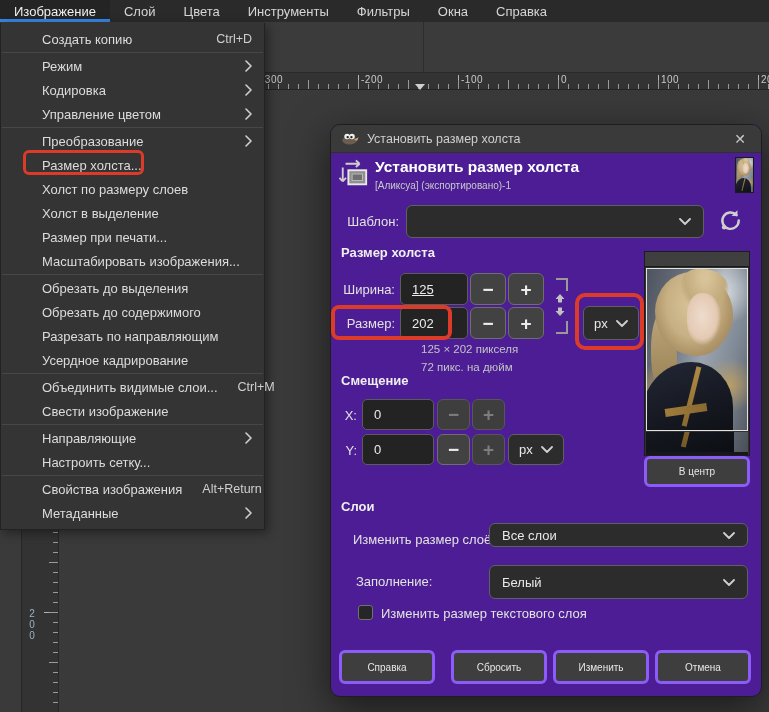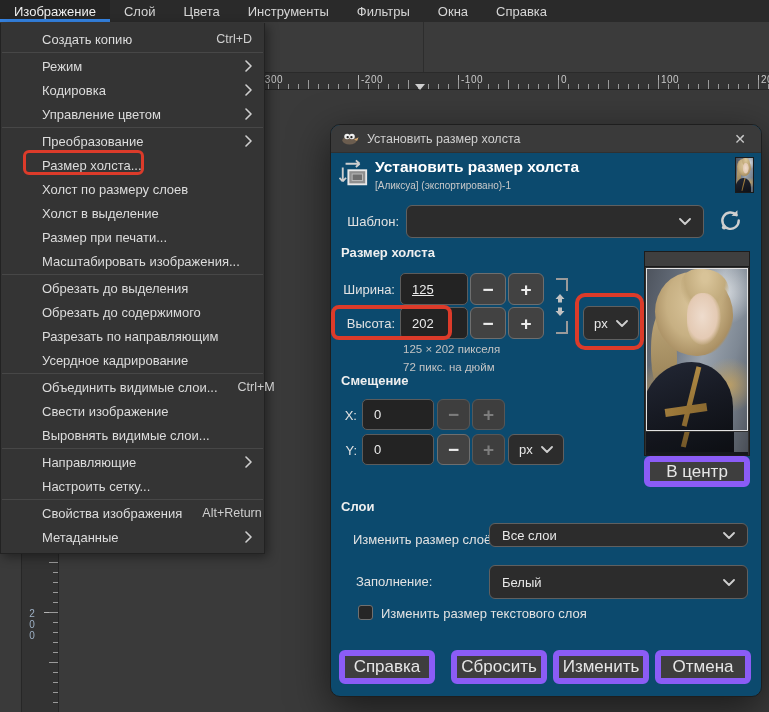--- a/index.html
+++ b/index.html
@@ -44,35 +44,35 @@
   .menu-item .subarrow { width:7px; height:12px; margin-left:12px; flex:none; }
   .menu-sep { height:1px; margin:1px 1px; background:#474747; }
 
   
   .annot { position:absolute; border:3px solid #dc3b2a; border-radius:6px; z-index:40; pointer-events:none; }
   .annot-menu   { left:23px;  top:150px; width:121px; height:25px; }
   .annot-height { left:331px; top:305px; width:121px; height:35px; border-width:4px; border-radius:8px; }
   .annot-px     { left:575px; top:293px; width:69px;  height:57px; border-width:4px; border-radius:10px; }
 
   
-  .dialog { position:absolute; left:330px; top:124px; width:432px; height:573px; background:#0c4a6e; border:1px solid #1e1e1e; border-radius:10px; box-shadow:0 12px 40px rgba(0,0,0,.55); z-index:30; }
+  .dialog { position:absolute; left:330px; top:124px; width:432px; height:573px; background:#4c1d95; border:1px solid #1e1e1e; border-radius:10px; box-shadow:0 12px 40px rgba(0,0,0,.55); z-index:30; }
   .dlg-titlebar { position:absolute; left:0; top:0; width:100%; height:28px; background:#3a3a3a; border-radius:9px 9px 0 0; border-bottom:1px solid #303030; display:flex; align-items:center; padding:0 10px; }
   .dlg-title { color:#cfcfcf; font-size:12.5px; margin-left:8px; flex:1; }
   .dlg-close { color:#c9c9c9; font-size:14px; width:22px; height:22px; display:flex; align-items:center; justify-content:center; }
   .wilber { width:18px; height:13px; flex:none; }
 
   .hdr-icon { position:absolute; left:8px; top:33px; width:30px; height:32px; }
   .hdr-title { position:absolute; left:44px; top:33px; font-size:15.5px; font-weight:bold; color:#ffffff; }
   .hdr-sub { position:absolute; left:44px; top:55px; font-size:10px; color:#c9c9c9; }
   .hdr-thumb { position:absolute; left:404px; top:32px; width:19px; height:36px; border:1px solid #1a1a1a; overflow:hidden; background:#555; }
 
   .lbl-right { position:absolute; font-size:13px; color:#e2e2e2; text-align:right; }
   .lbl-plain { position:absolute; font-size:13px; color:#e2e2e2; }
   .lbl-bold  { position:absolute; font-size:13px; font-weight:bold; color:#efefef; }
-  .lbl-dim   { position:absolute; font-size:11.5px; color:#c4c4c4; }
+  .lbl-dim   { position:absolute; font-size:11.5px; color:#c4c4c4;margin-left:18px; }
 
   .dd { position:absolute; background:#2c2c2c; border:1px solid #606060; border-radius:6px; display:flex; align-items:center; padding:0 12px; color:#e8e8e8; font-size:13px; }
   .dd .ddval { flex:1; }
   .dd .chev { width:12px; height:7px; flex:none; }
   .reset-btn { position:absolute; left:387px; top:83px; width:24px; height:24px; }
 
   .field { position:absolute; background:#232323; border:1px solid #5c5c5c; border-radius:5px; color:#ececec; font-size:13px; display:flex; align-items:center; padding:0 11px; }
   .spin { position:absolute; width:36px; height:32px; background:#424242; border:1px solid #6e6e6e; border-radius:6px; color:#ececec; font-size:19px; font-weight:bold; display:flex; align-items:center; justify-content:center; line-height:1; }
   .spin.sm { height:31px; width:33px; }
   .spin.disabled { color:#7d7d7d; border-color:#575757; background:#3e3e3e; }
@@ -92,21 +92,21 @@
   .p-gold1 { position:absolute; left:55%; top:52%; width:55%; height:40%; background:radial-gradient(circle,rgba(201,164,92,.8),transparent 65%); }
   .p-gold2 { position:absolute; left:-12%; top:55%; width:45%; height:38%; background:radial-gradient(circle,rgba(186,148,82,.7),transparent 65%); }
   .p-tail { position:absolute; left:4%; top:26%; width:26%; height:52%; background:linear-gradient(175deg,#bda679,#a18a5e 70%,transparent); border-radius:45% 55% 40% 50%; }
   .p-hair { position:absolute; left:8%; top:2%; width:78%; height:52%; background:radial-gradient(ellipse at 48% 38%,#d9c49a 0%,#c7b083 45%,#a98f63 72%,transparent 76%); border-radius:48% 52% 46% 54%; }
   .p-face { position:absolute; left:40%; top:15%; width:34%; height:32%; background:radial-gradient(ellipse at 45% 45%,#eedccd 0%,#e4cab4 55%,transparent 72%); border-radius:46% 54% 58% 50%; }
   .p-fringe { position:absolute; left:34%; top:0%; width:48%; height:26%; background:radial-gradient(ellipse at 50% 20%,#d8c398 10%,#c2ab7d 60%,transparent 78%); border-radius:40% 60% 55% 45%; }
   .p-shoulder { position:absolute; left:-6%; bottom:-4%; width:92%; height:46%; background:linear-gradient(160deg,#232836 0%,#171a23 55%,#0e1015 100%); border-radius:55% 45% 0 0 / 75% 60% 0 0; }
   .p-strap { position:absolute; left:42%; bottom:2%; width:5%; height:38%; background:linear-gradient(#b08a44,#8a6930); transform:rotate(14deg); }
   .p-strap2 { position:absolute; left:18%; bottom:10%; width:42%; height:5%; background:linear-gradient(90deg,#a07c3c,#8a6930); transform:rotate(-8deg); }
 
-  .btn { position:absolute; height:34px; background:#3e3e3e; border:6px solid #8b5cf6; border-radius:6px; color:#e6e6e6; font-size:17px; display:flex; align-items:center; justify-content:center; }
+  .btn { position:absolute; height:34px; background:#3e3e3e; border:3px solid #8b5cf6; border-radius:6px; color:#e6e6e6; font-size:10px; display:flex; align-items:center; justify-content:center; }
   .checkbox { position:absolute; width:15px; height:15px; background:#262626; border:1px solid #707070; border-radius:3px; }
 </style>
 </head>
 <body>
 
 <div id="screen">
 
   <div class="toolbar-strip"></div>
   <div class="toolbar-divider"></div>
   <div class="hruler" id="hruler">
@@ -195,23 +195,20 @@
       <div class="menu-item">
         <span class="lbl">Усердное кадрирование</span>
       </div>
       <div class="menu-sep"></div>
       <div class="menu-item">
         <span class="lbl">Объединить видимые слои...</span>
         <span class="accel">Ctrl+M</span>
       </div>
       <div class="menu-item">
         <span class="lbl">Свести изображение</span>
-      </div>
-      <div class="menu-item">
-        <span class="lbl">Выровнять видимые слои...</span>
       </div>
       <div class="menu-sep"></div>
       <div class="menu-item">
         <span class="lbl">Направляющие</span>
         <svg class="subarrow" viewBox="0 0 7 12">
           <path d="M1 1l5 5-5 5" fill="none" stroke="#cfcfcf" stroke-width="1.6" stroke-linecap="round" stroke-linejoin="round"></path>
         </svg>
       </div>
       <div class="menu-item">
         <span class="lbl">Настроить сетку...</span>
@@ -278,21 +275,21 @@
       <circle cx="5.6" cy="17.6" r="2" fill="#cfcfcf"></circle>
     </svg>
 
     <div class="lbl-bold" style="left:10px; top:120px;">Размер холста</div>
 
     <div class="lbl-right" style="left:0px; top:157px; width:64px;">Ширина:</div>
     <div class="field" style="left:69px; top:148px; width:68px; height:32px;text-decoration:underline;">125</div>
     <div class="spin" style="left:139px; top:148px;">−</div>
     <div class="spin" style="left:177px; top:148px;">+</div>
 
-    <div class="lbl-right" style="left:0px; top:191px; width:64px;">Высота:</div>
+    <div class="lbl-right" style="left:0px; top:191px; width:64px;">Размер:</div>
     <div class="field" style="left:69px; top:182px; width:68px; height:32px;">202</div>
     <div class="spin" style="left:139px; top:182px;">−</div>
     <div class="spin" style="left:177px; top:182px;">+</div>
 
     <div class="lbl-dim" style="left:72px; top:218px;">125 × 202 пикселя</div>
     <div class="lbl-dim" style="left:72px; top:236px;">72 пикс. на дюйм</div>
 
     <div class="chain-top"></div>
     <svg class="chain-ico" viewBox="0 0 14 22">
       <path d="M7 0 L11.5 5 H9 V8.5 H5 V5 H2.5 Z" fill="#c2c2c2"></path>

